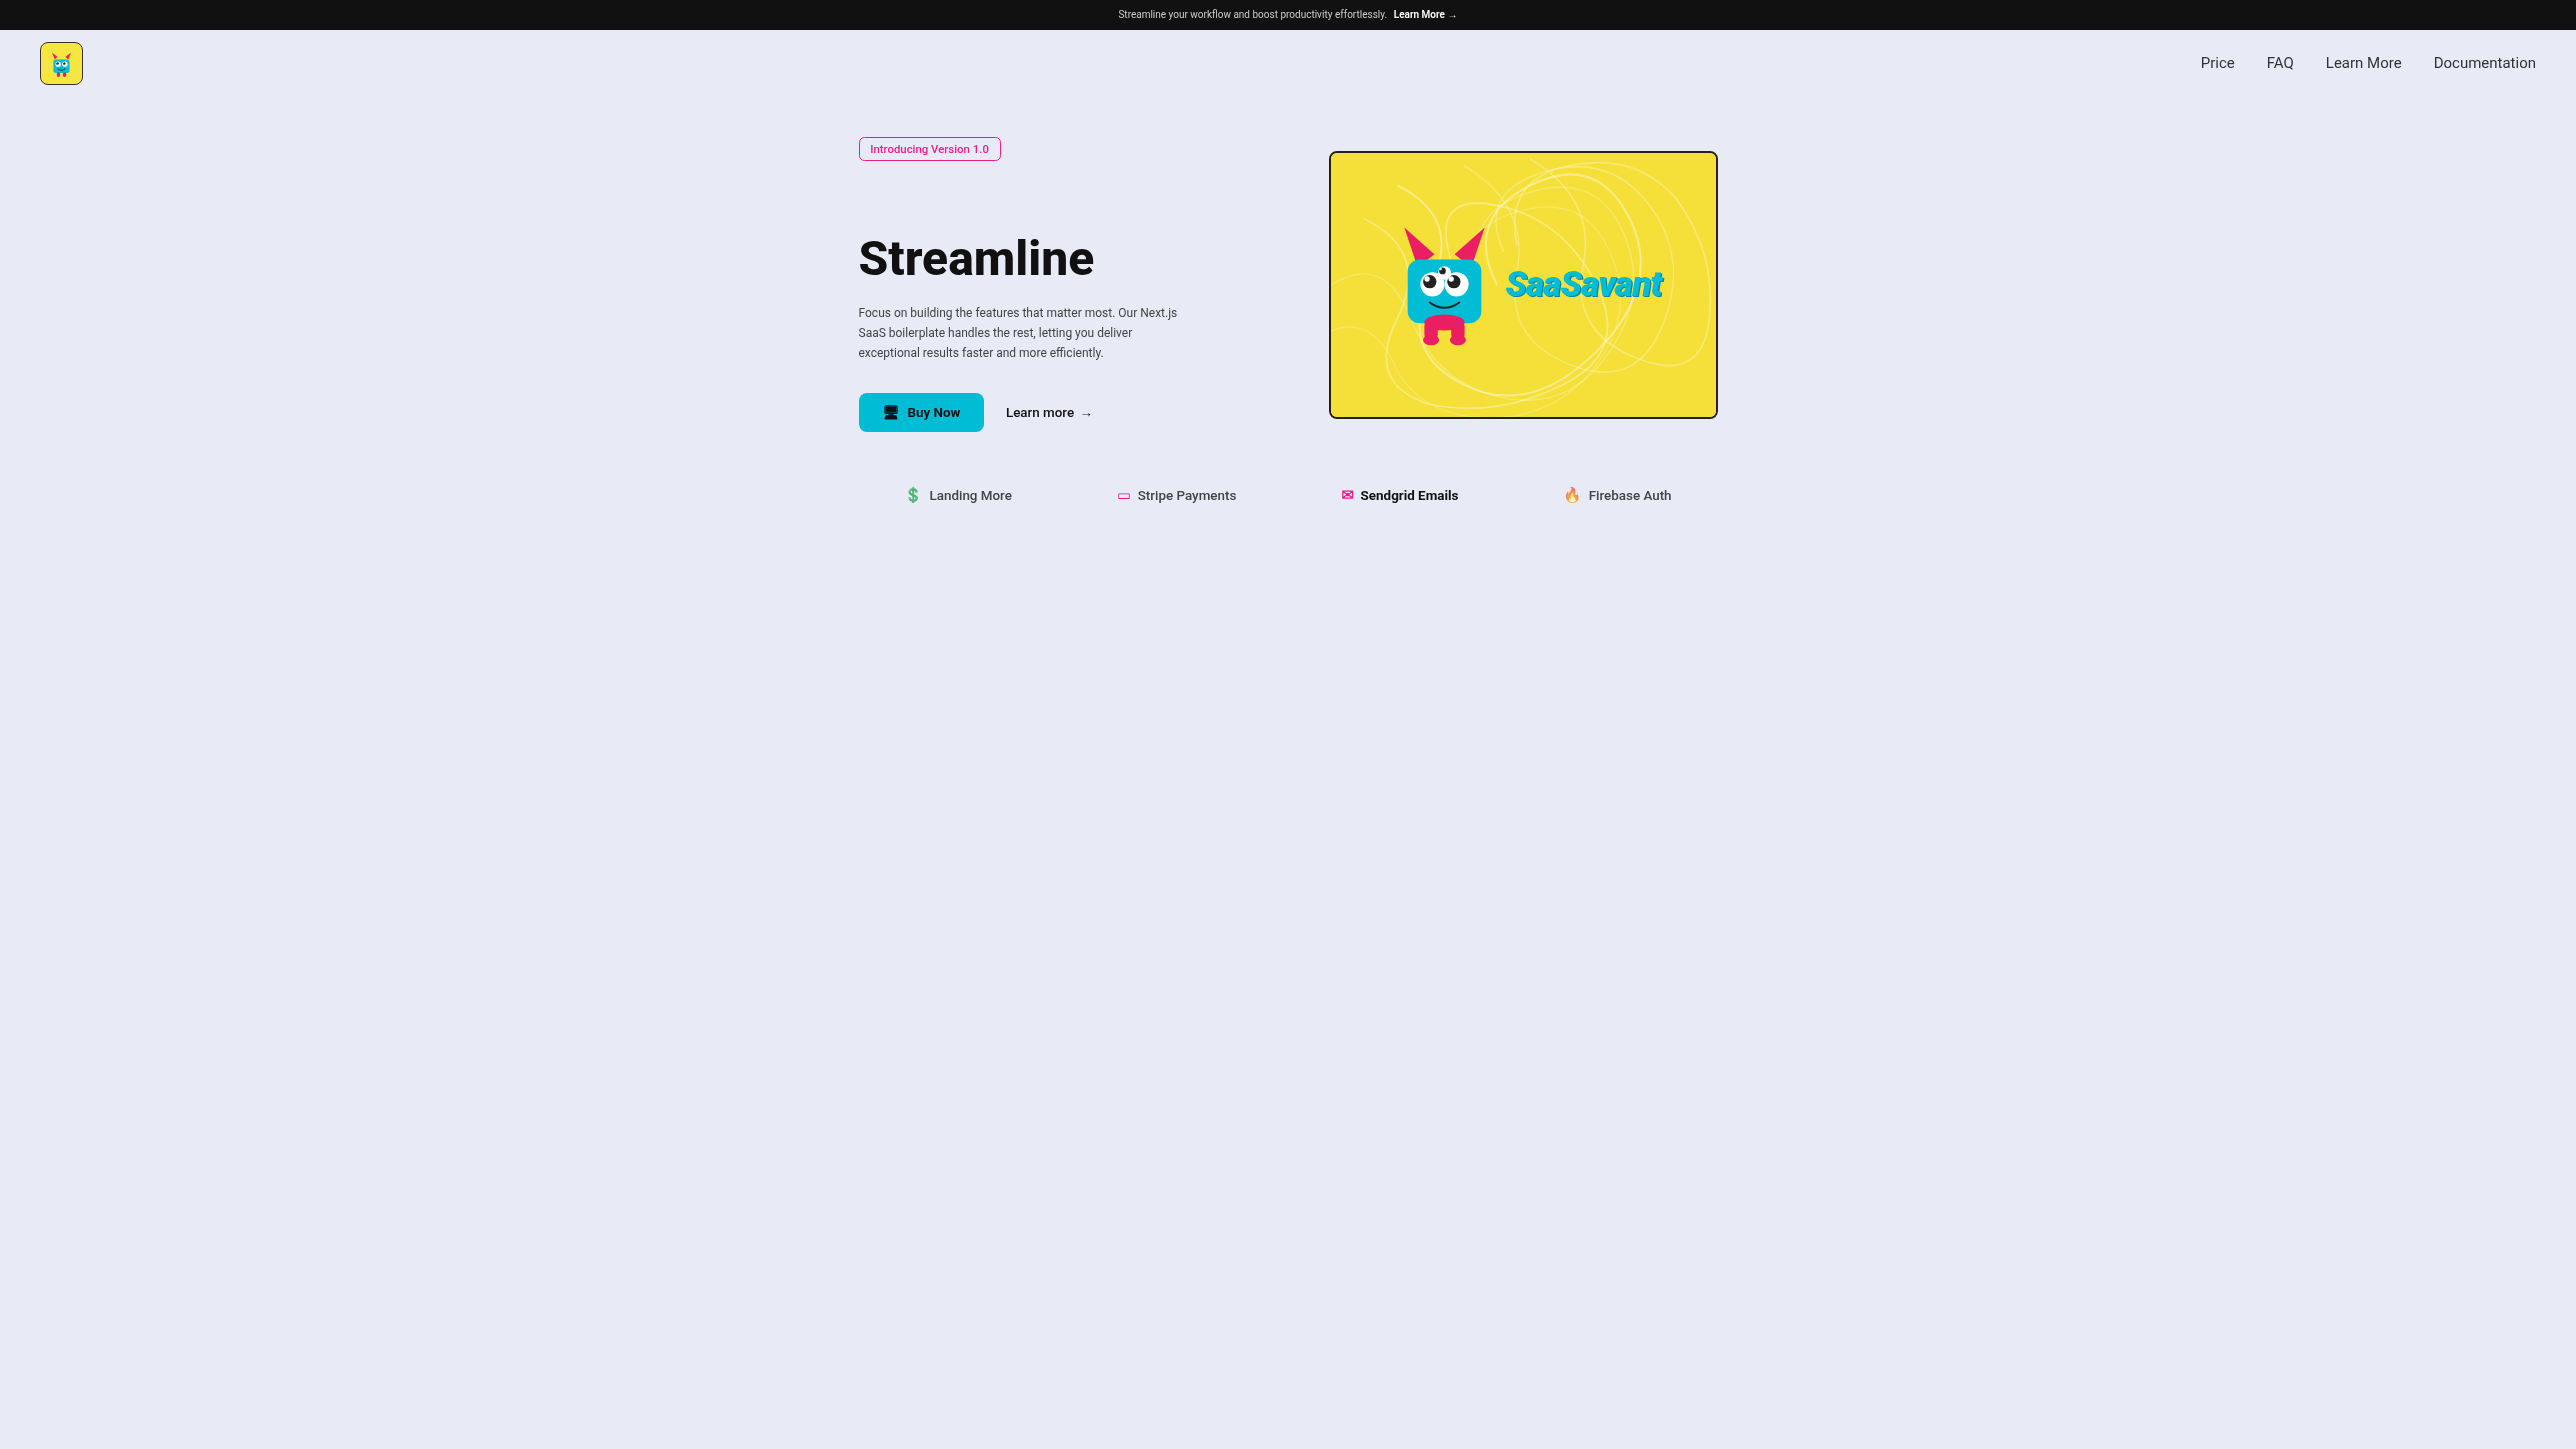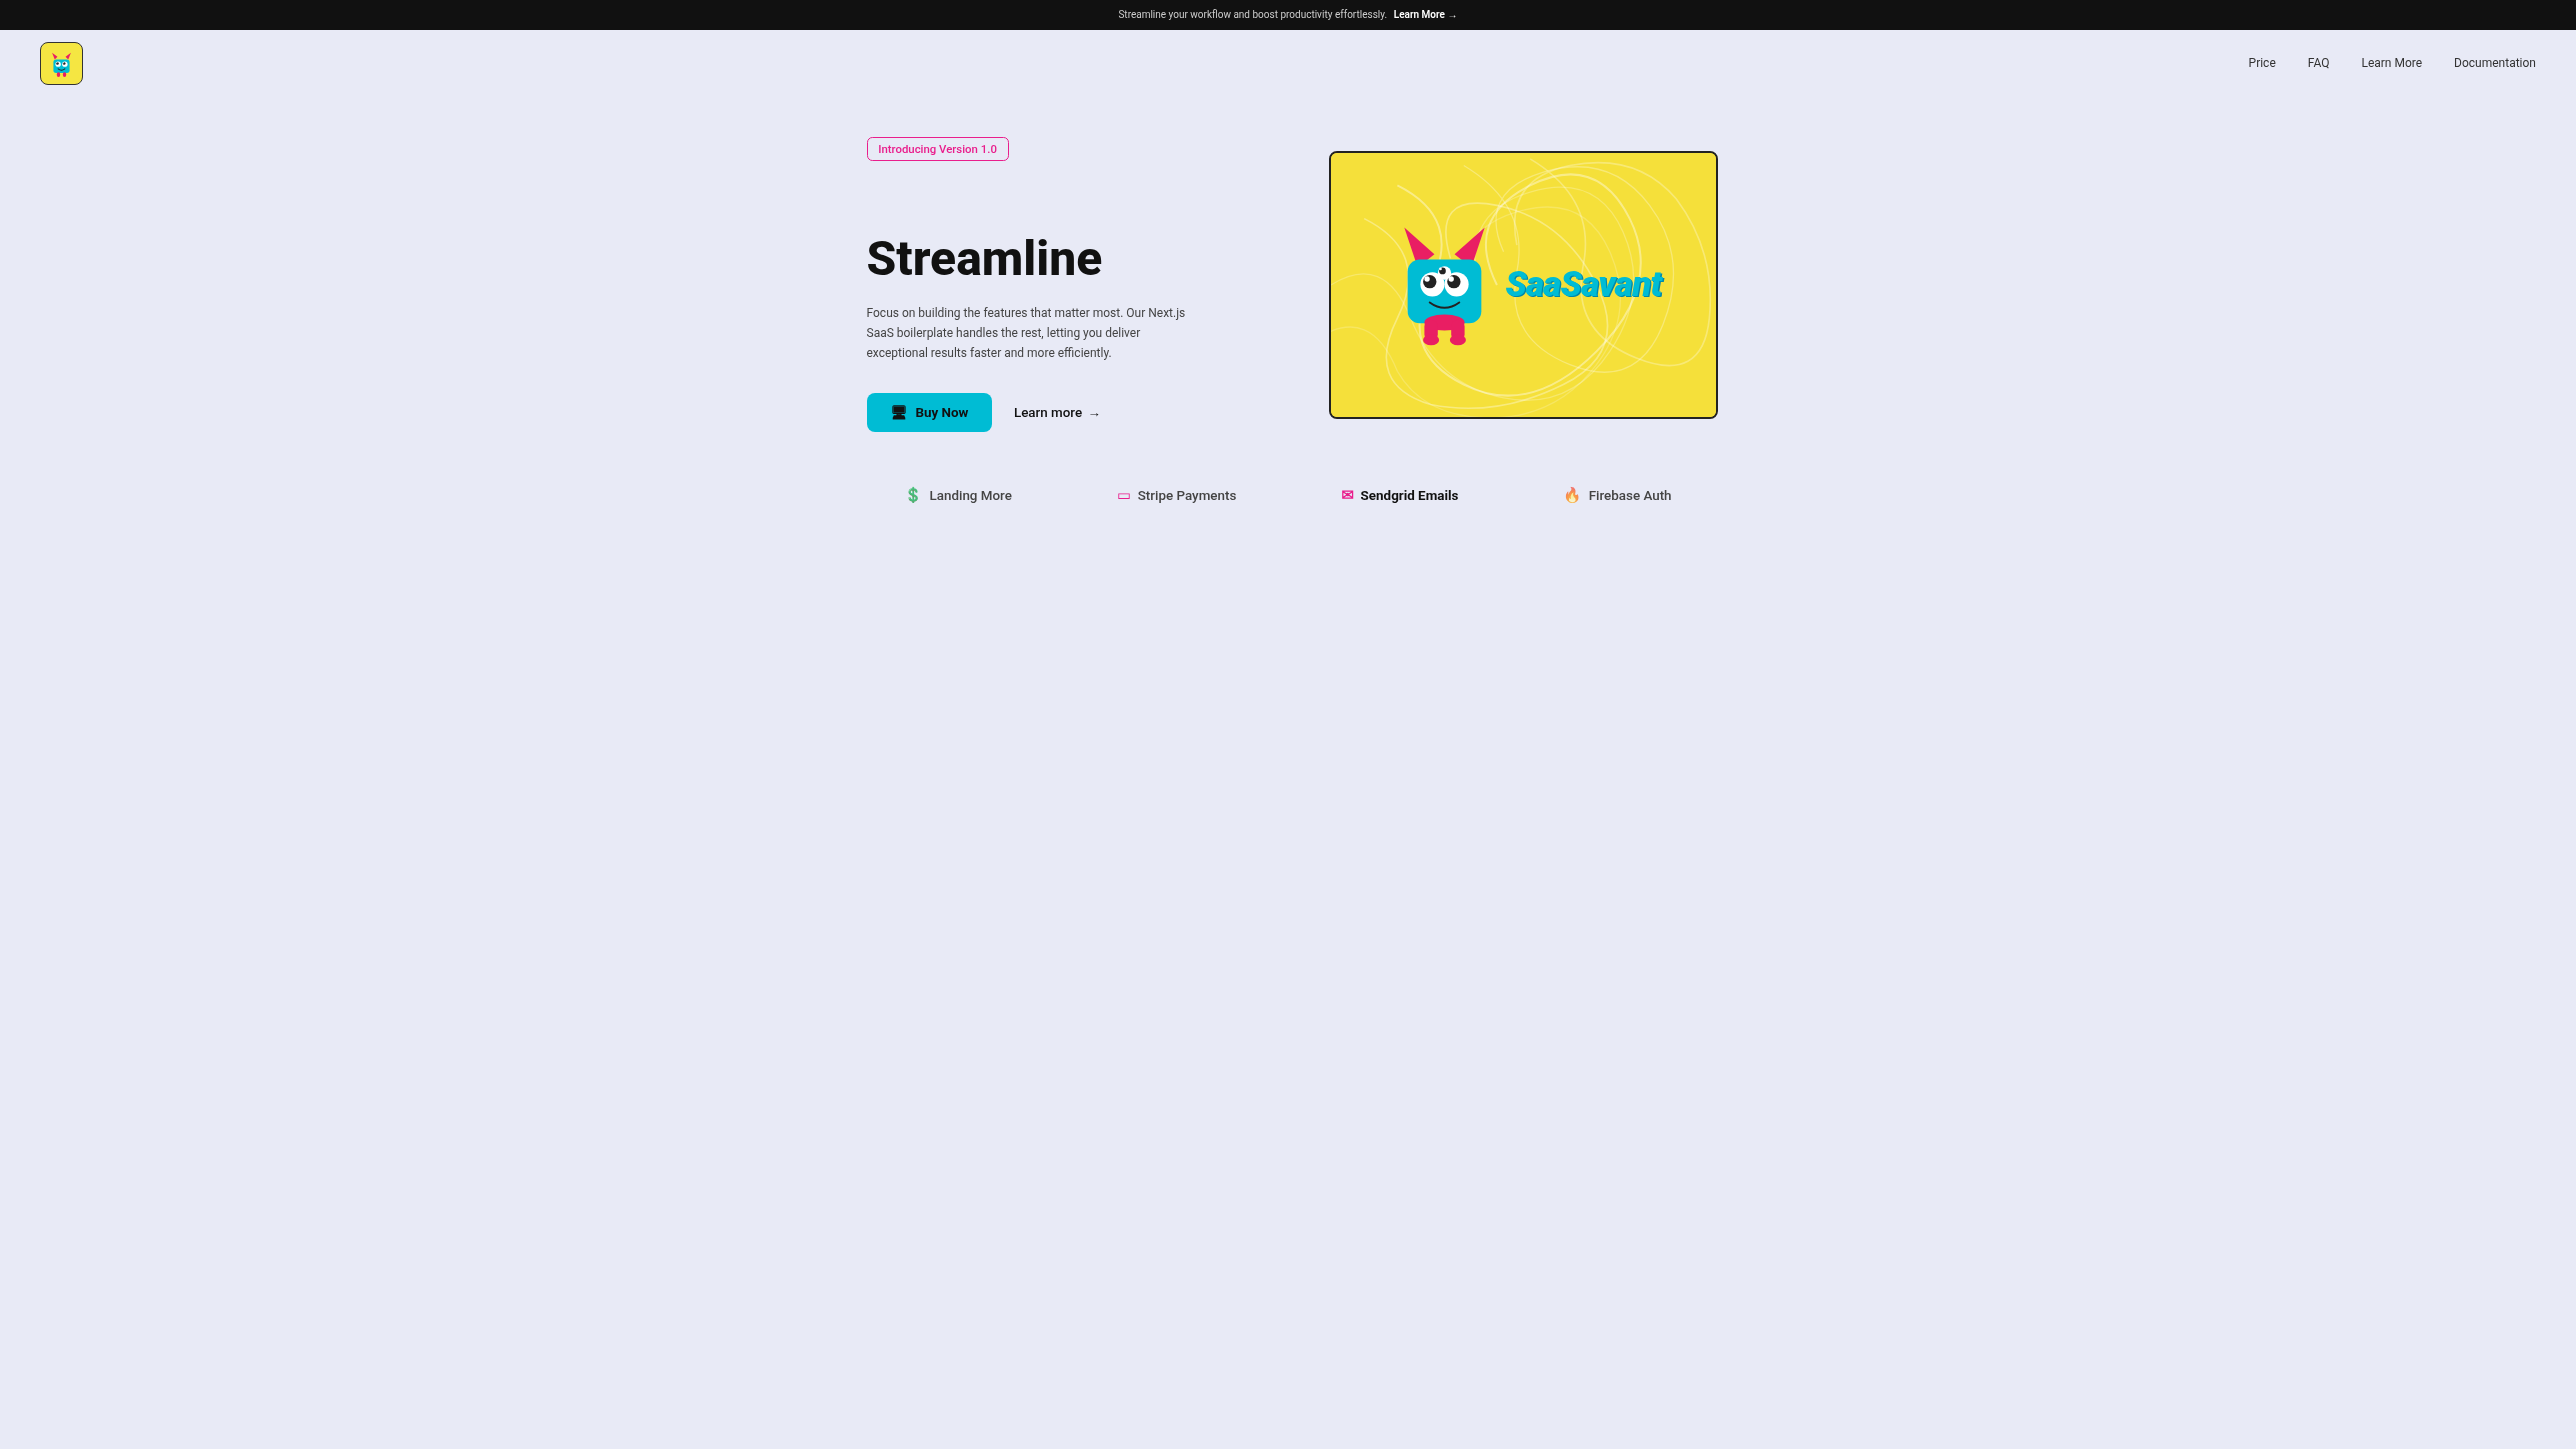--- a/index.html
+++ b/index.html
@@ -74,40 +74,39 @@
     }
 
     .nav-links {
       display: flex;
       gap: 32px;
       align-items: center;
     }
 
     .nav-link {
       color: #333333;
-      font-size: 12px;
+      font-size: 15px;
       text-decoration: none;
       cursor: pointer;
       font-weight: 400;
     }
 
     
     .hero {
       display: flex;
       align-items: center;
       justify-content: space-between;
       padding: 40px 40px 27px 40px;
       max-width: 939px;
       margin: 0 auto;
     }
 
     .hero-left {
       flex: 1;
       max-width: 389px;
-      margin-left: 8px;
     }
 
     .version-badge {
       display: inline-block;
       border: 1px solid #e91e8c;
       border-radius: 5.4px;
       padding: 4px 10.7px;
       margin-bottom: 19px;
       background: transparent;
     }

